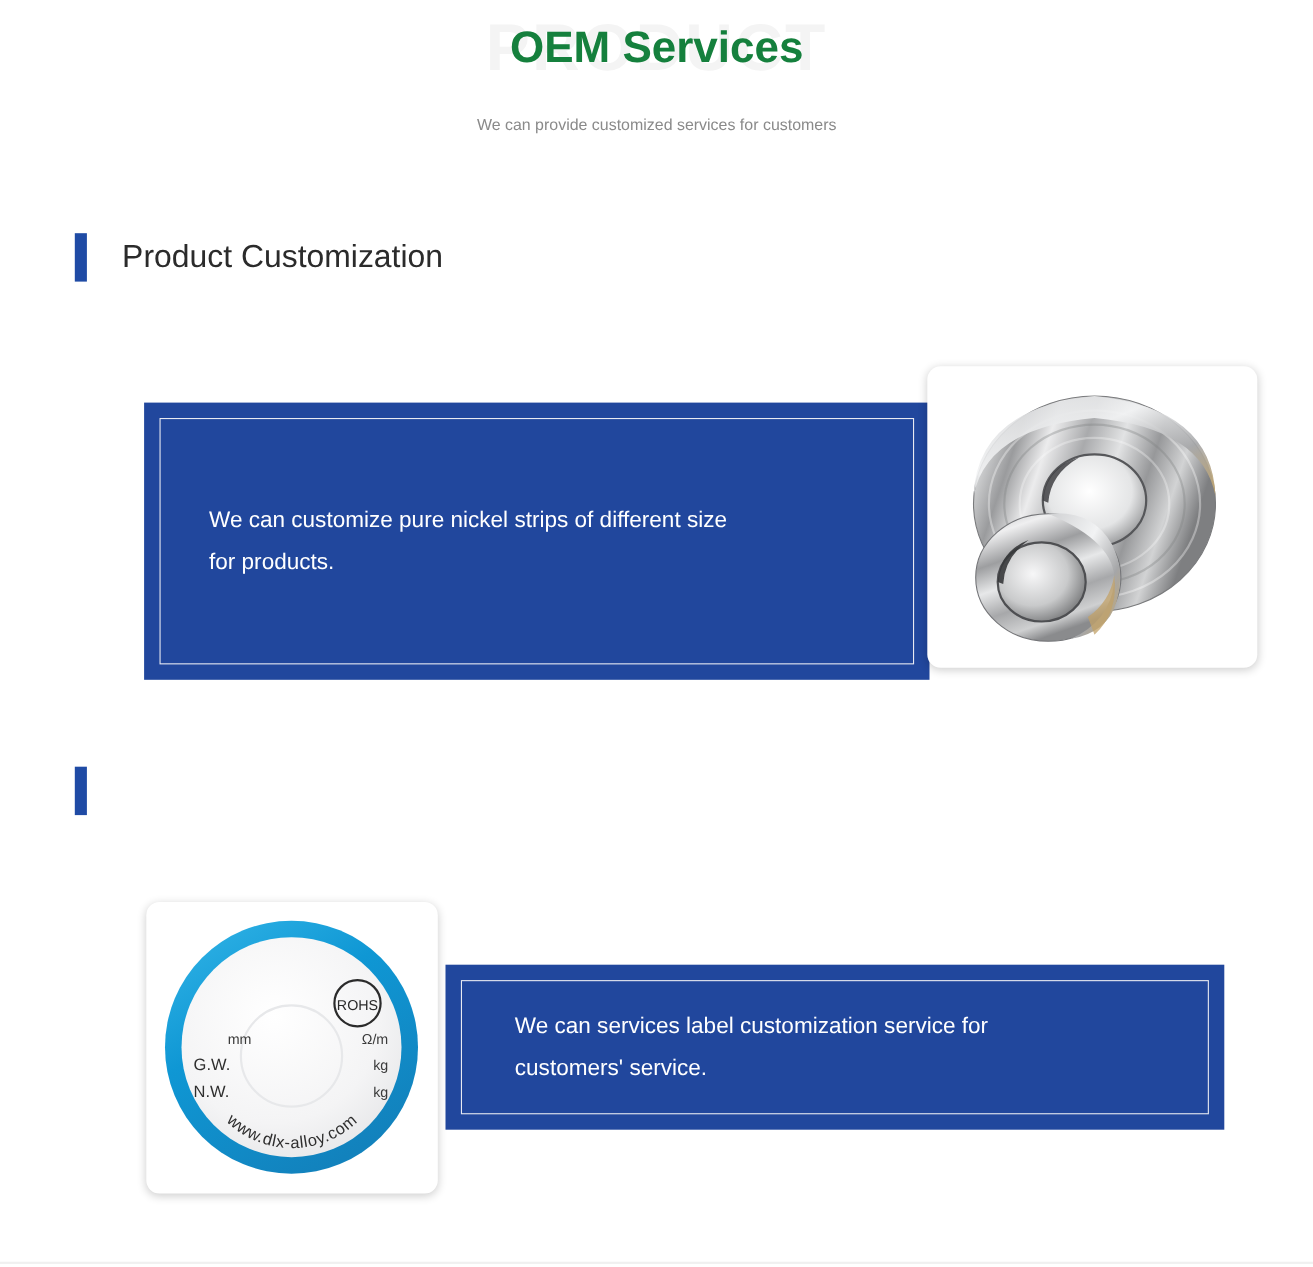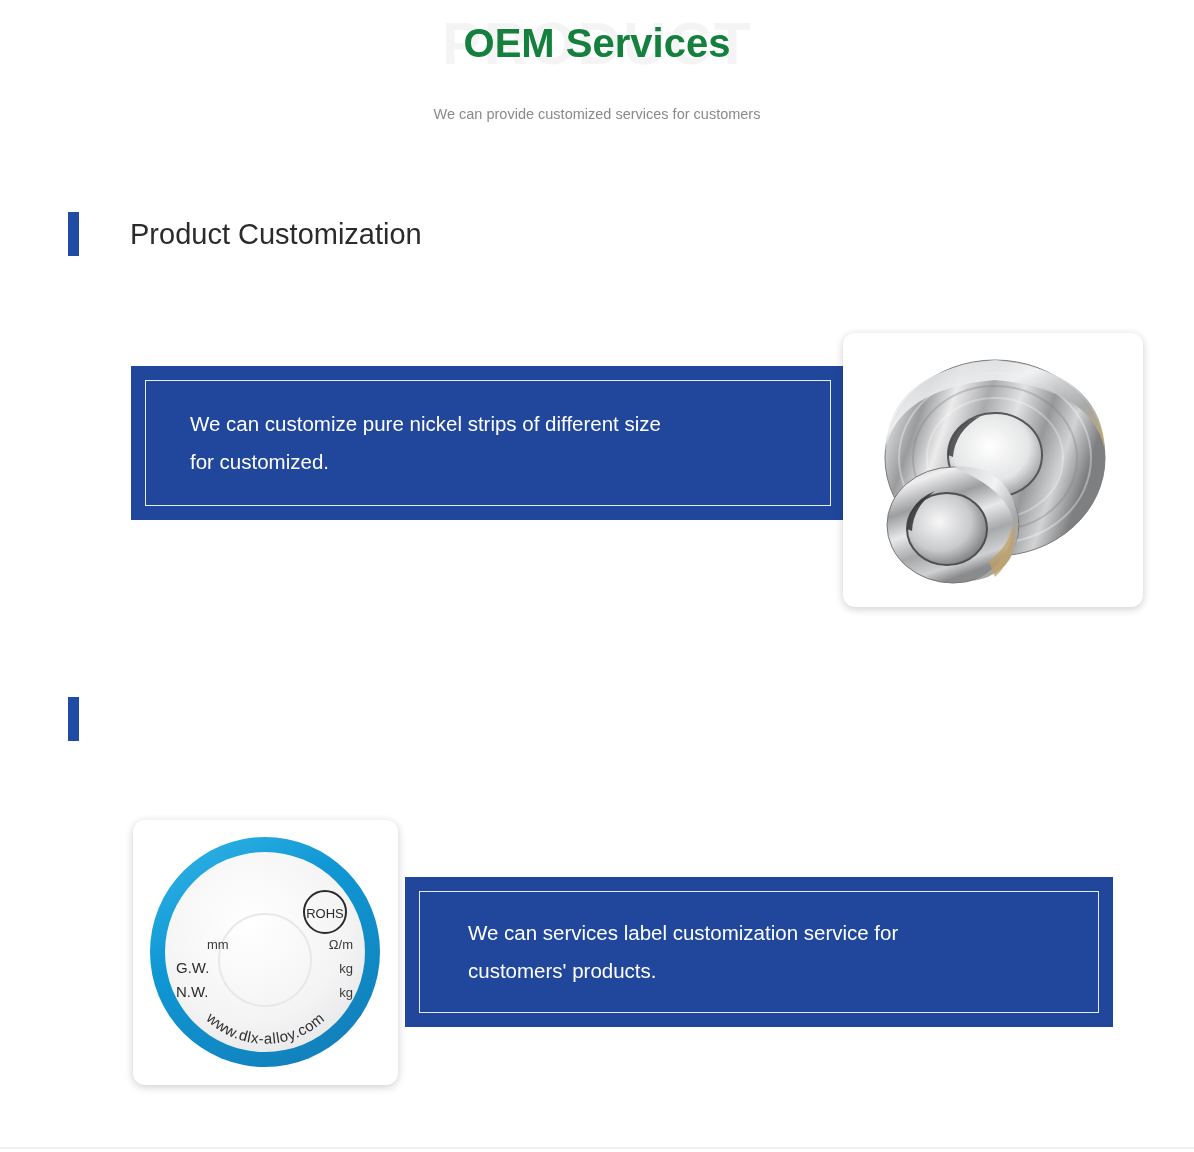--- a/index.html
+++ b/index.html
@@ -63,21 +63,21 @@
     align-items: center;
     left: 68px;
   }
   .section-bar {
     width: 11px;
     height: 44px;
     background: #1f4ba5;
     flex: none;
   }
   .section-title {
-    margin-left: 51px;
+    margin-left: 32px;
     font-size: 29px;
     color: #2b2b2b;
     font-weight: normal;
     white-space: nowrap;
   }
 
   
   .blue-panel {
     position: absolute;
     background: #21479d;
@@ -108,21 +108,21 @@
     box-shadow: 0 2px 9px rgba(0,0,0,0.20);
     overflow: hidden;
     z-index: 3;
     text-align: center;
   }
 
   
   #section-1-heading { top: 212px; }
   #panel-product {
     left: 131px; top: 366px;
-    width: 714px; height: 154px;
+    width: 714px; height: 252px;
     z-index: 1;
   }
   #card-coils {
     left: 843px; top: 333px;
     width: 300px; height: 274px;
   }
 
   
   #section-2-heading { top: 697px; }
   #card-label {
@@ -160,21 +160,21 @@
 
 <div class="section-heading" id="section-1-heading">
   <span class="section-bar"></span>
   <span class="section-title">Product Customization</span>
 </div>
 
 <div class="blue-panel" id="panel-product">
   <div class="blue-panel-inner">
     <div class="blue-panel-text">
       <div>We can customize pure nickel strips of different size</div>
-      <div>for customized.</div>
+      <div>for products.</div>
     </div>
   </div>
 </div>
 
 <div class="image-card" id="card-coils">
   <svg class="coil-svg" viewBox="0 0 300 274" preserveAspectRatio="xMidYMid meet">
     <defs>
       <linearGradient id="steel1" x1="0" y1="0" x2="1" y2="0.3">
         <stop offset="0%" stop-color="#8e8e90"></stop>
         <stop offset="10%" stop-color="#d9dadb"></stop>
@@ -283,18 +283,18 @@
     <text font-family="'Liberation Sans', sans-serif" font-size="15" fill="#2e2e2e" letter-spacing="0.6">
       <textPath href="#wwwArc" startOffset="50%" text-anchor="middle">www.dlx-alloy.com</textPath>
     </text>
   </svg>
 </div>
 
 <div class="blue-panel" id="panel-label">
   <div class="blue-panel-inner">
     <div class="blue-panel-text">
       <div>We can services label customization service for</div>
-      <div>customers' products.</div>
+      <div>customers' service.</div>
     </div>
   </div>
 </div>
 
 <div class="bottom-divider"></div>
 
 </body></html>

